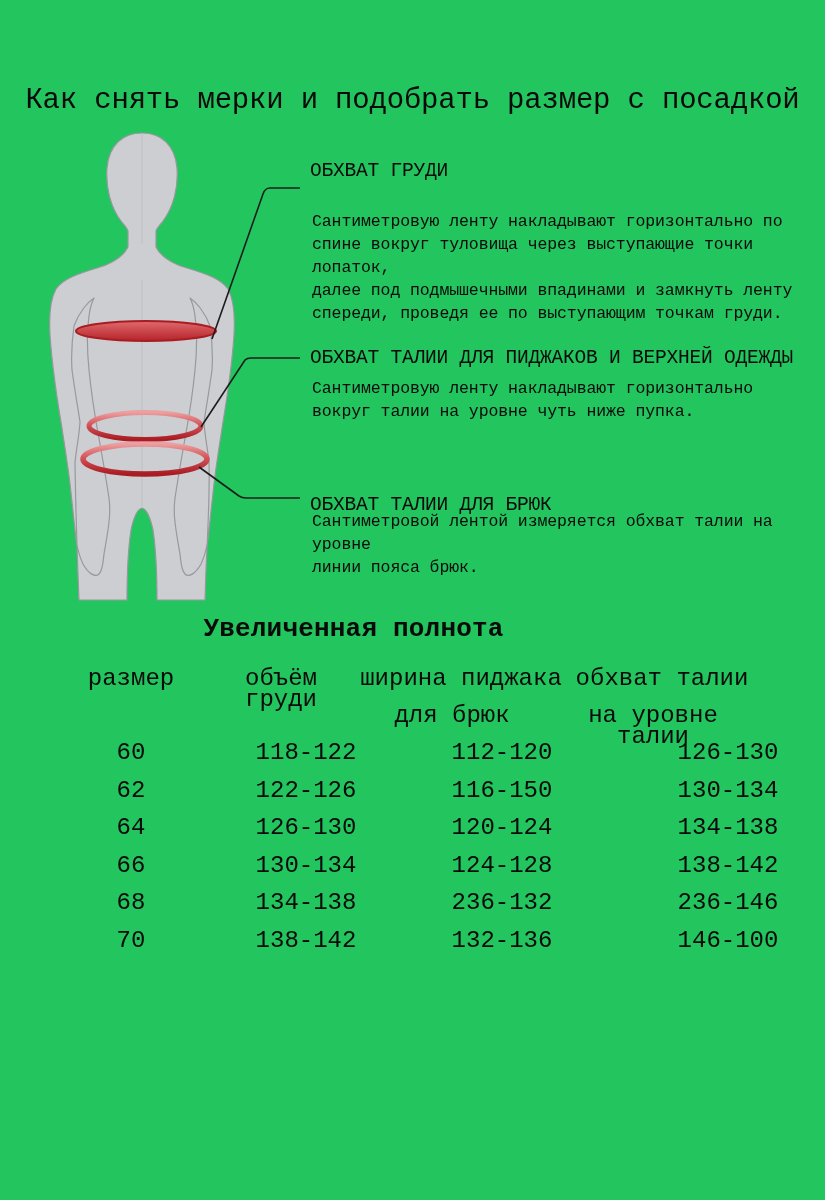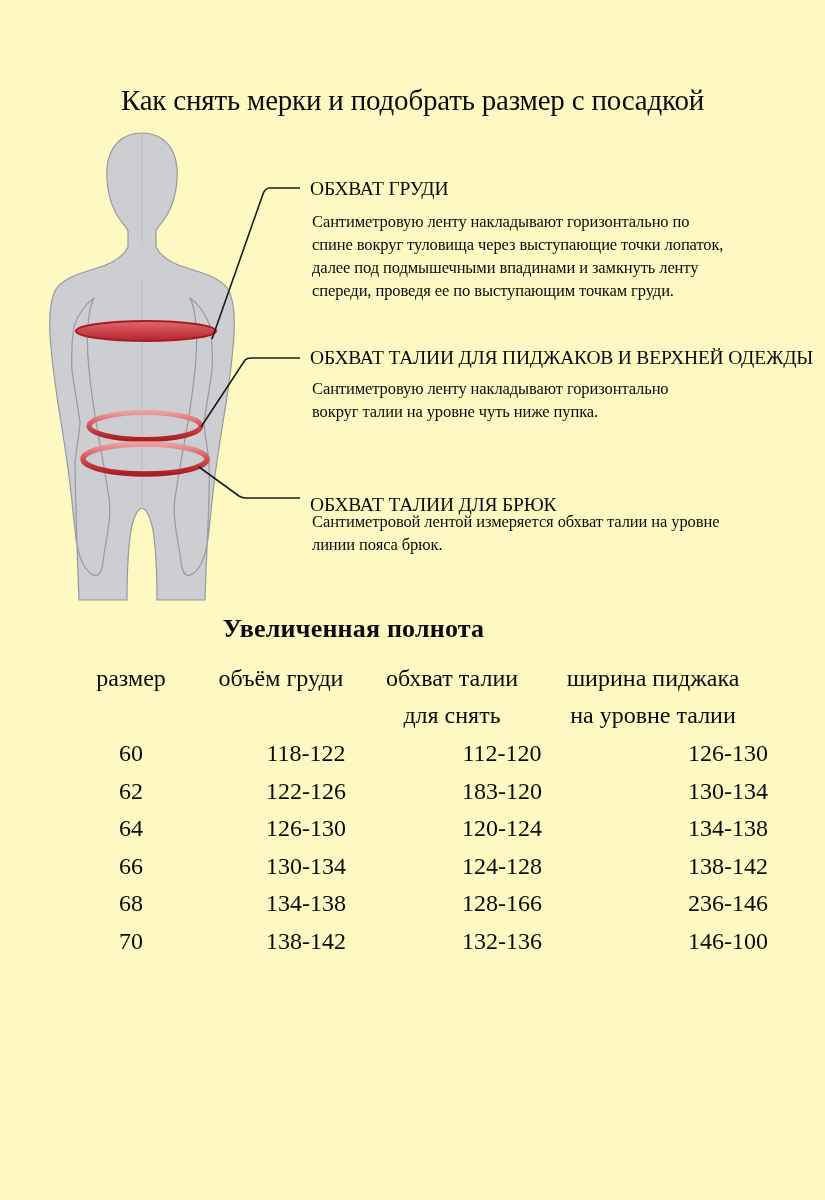--- a/index.html
+++ b/index.html
@@ -1,33 +1,33 @@
 <!DOCTYPE html>
 <html lang="ru"><head>
 <meta charset="utf-8">
 <style>
   html,body{margin:0;padding:0;background:#ffffff;}
   .canvas{
-    position:relative;width:825px;height:1200px;background:#fef9c3;
-    overflow:hidden;font-family:Liberation Serif, serif;color:#0a0a0a;
+    position:relative;width:825px;height:1200px;background:#22c55e;
+    overflow:hidden;font-family:Liberation Mono, monospace;color:#0a0a0a;
   }
   .page-title{
     position:absolute;top:84px;left:0;width:825px;text-align:center;
     font-size:29px;font-weight:400;letter-spacing:-0.2px;white-space:nowrap;
   }
   .figure-wrap{position:absolute;left:20px;top:130px;width:290px;height:475px;}
   .ann-label{
     position:absolute;left:310px;font-size:19.5px;font-weight:400;
     letter-spacing:-0.2px;white-space:nowrap;line-height:22px;
   }
   .ann-desc{
     position:absolute;left:312px;font-size:16.5px;line-height:23px;
     white-space:pre-line;letter-spacing:-0.1px;
   }
-  .label-1{top:178px;} .desc-1{top:210px;}
+  .label-1{top:160px;} .desc-1{top:210px;}
   .label-2{top:347px;} .desc-2{top:377px;}
   .label-3{top:486px;margin-top:8px;} .desc-3{top:510px;}
   .section-title{
     position:absolute;top:614px;left:0;width:707px;text-align:center;
     font-size:26px;font-weight:700;letter-spacing:0.2px;
   }
   .trow{position:absolute;left:56px;display:flex;}
   .hrow1{top:668px;} .hrow2{top:705px;}
   .tdata{position:absolute;left:56px;top:743px;}
   .drow{display:flex;height:37.5px;align-items:flex-start;gap:25px;}
@@ -101,59 +101,59 @@
   <div class="ann-label label-3">ОБХВАТ ТАЛИИ ДЛЯ БРЮК</div>
   <div class="ann-desc desc-3">Сантиметровой лентой измеряется обхват талии на уровне
 линии пояса брюк.</div>
 
   <div class="section-title">Увеличенная полнота</div>
 
   <div>
     <div class="trow hrow1">
       <div class="c c1">размер</div>
       <div class="c c2">объём груди</div>
+      <div class="c c4">ширина пиджака</div>
       <div class="c c3">обхват талии</div>
-      <div class="c c4">ширина пиджака</div>
     </div>
     <div class="trow hrow2">
       <div class="c c1"></div>
       <div class="c c2"></div>
-      <div class="c c3">для снять</div>
+      <div class="c c3">для брюк</div>
       <div class="c c4">на уровне талии</div>
     </div>
 
     <div class="tdata">
       <div class="drow">
         <div class="c c1">60</div>
         <div class="c c2">118-122</div>
         <div class="c c3">112-120</div>
         <div class="c c4">126-130</div>
       </div>
       <div class="drow">
         <div class="c c1">62</div>
         <div class="c c2">122-126</div>
-        <div class="c c3">183-120</div>
+        <div class="c c3">116-150</div>
         <div class="c c4">130-134</div>
       </div>
       <div class="drow">
         <div class="c c1">64</div>
         <div class="c c2">126-130</div>
         <div class="c c3">120-124</div>
         <div class="c c4">134-138</div>
       </div>
       <div class="drow">
         <div class="c c1">66</div>
         <div class="c c2">130-134</div>
         <div class="c c3">124-128</div>
         <div class="c c4">138-142</div>
       </div>
       <div class="drow">
         <div class="c c1">68</div>
         <div class="c c2">134-138</div>
-        <div class="c c3">128-166</div>
+        <div class="c c3">236-132</div>
         <div class="c c4">236-146</div>
       </div>
       <div class="drow">
         <div class="c c1">70</div>
         <div class="c c2">138-142</div>
         <div class="c c3">132-136</div>
         <div class="c c4">146-100</div>
       </div>
     </div>
   </div>

